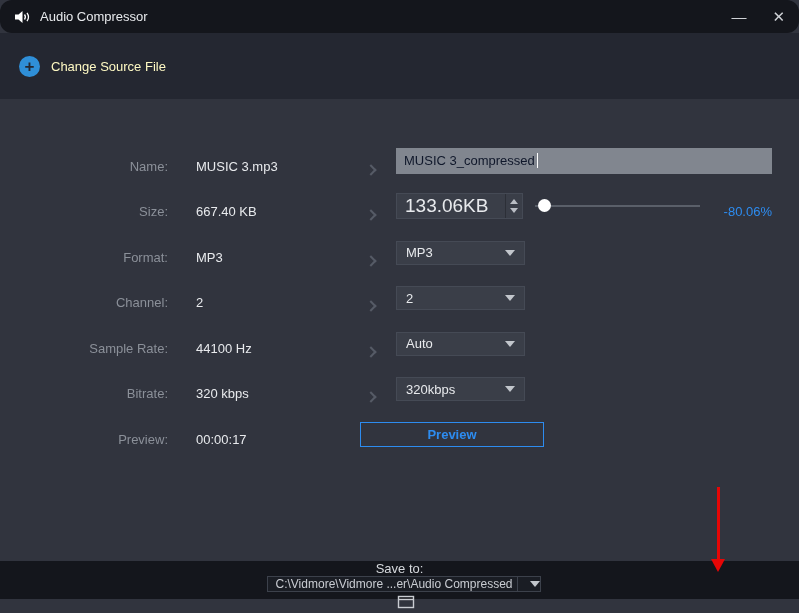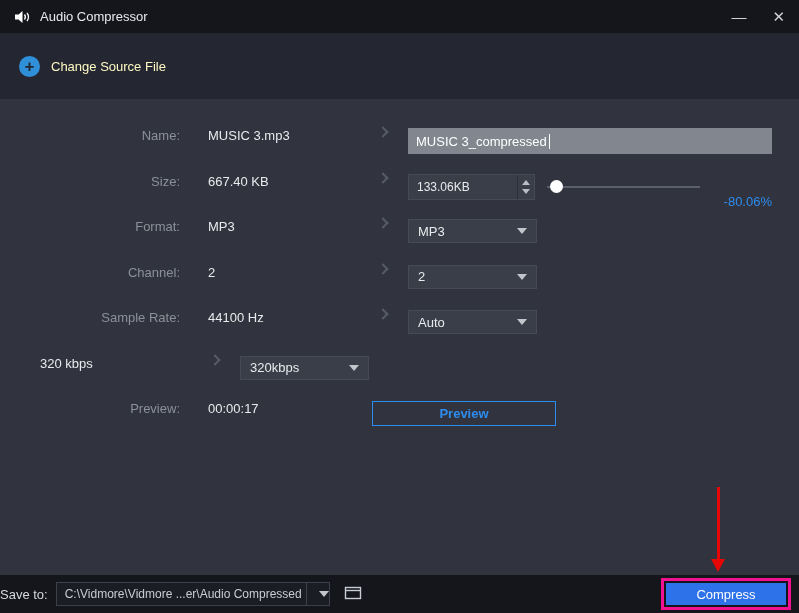--- a/index.html
+++ b/index.html
@@ -6,60 +6,60 @@
   html,body { width:799px; height:613px; }
   body {
     font-family: "Liberation Sans", sans-serif;
     background:#31343e;
     position:relative;
     overflow:hidden;
   }
   
   .titlebar {
     height:33px; background:#14161c;
-    display:flex; align-items:center; padding:0 14px;
+    display:flex; align-items:center; padding:0 14px;border-radius:12px;
   }
   .app-icon { display:flex; align-items:center; margin-right:9px; }
   .titlebar-title { color:#e8eaed; font-size:13px; }
   .win-controls { margin-left:auto; display:flex; align-items:center; gap:26px; }
   .win-btn { color:#cfd2d6; font-size:15px; line-height:1; cursor:pointer; }
   
   .header {
     height:66px; background:#242731;
     display:flex; align-items:center; padding:0 19px;
   }
   .plus-circle {
     width:21px; height:21px; border-radius:50%;
     background:#2f8fd8; color:#242731;
     display:flex; align-items:center; justify-content:center;
     font-size:17px; font-weight:bold; line-height:1;
   }
   .change-source { display:flex; align-items:center; cursor:pointer; }
   .change-source-label { color:#fef9c3; font-size:13px; margin-left:11px; }
   
   .main { height:476px; padding:29px 27px 0 0; }
-  .row { display:flex; align-items:flex-start; height:45.5px; padding-left:12px; }
+  .row { display:flex; align-items:flex-end; height:45.5px; padding-left:0; }
   .row-label { width:168px; text-align:right; color:#8b9099; font-size:13px; }
   .row-value { margin-left:28px; width:150px; color:#e8eaed; font-size:13px; white-space:nowrap; }
   .chev-col { width:50px; display:flex; align-items:center; justify-content:center; }
   .chev {
     width:8px; height:8px;
     border-top:2px solid #565b66; border-right:2px solid #565b66;
     transform:rotate(45deg);
   }
   .text-field {
     flex:1; height:26px; background:#81868f;
     display:flex; align-items:center; padding:0 8px;
-    color:#ffffff; font-size:13px;
+    color:#0f172a; font-size:13px;
   }
   .caret-bar { width:1px; height:15px; background:#ffffff; margin-left:2px; }
   .spin-field {
     width:127px; height:26px; background:#3a3e48; border:1px solid #454a55;
     display:flex; align-items:center; padding-left:8px;
-    color:#e8eaed; font-size:12px;
+    color:#e8eaed; font-size:19px;
   }
   .spin-arrows {
     margin-left:auto; width:17px; height:100%;
     border-left:1px solid #2c2f37;
     display:flex; flex-direction:column; align-items:center; justify-content:center; gap:4px;
     cursor:pointer;
   }
   .tri-up { width:0; height:0; border-left:4px solid transparent; border-right:4px solid transparent; border-bottom:5px solid #b9bdc4; }
   .tri-down { width:0; height:0; border-left:4px solid transparent; border-right:4px solid transparent; border-top:5px solid #b9bdc4; }
   .select-box {
@@ -74,22 +74,22 @@
   .percent { width:58px; text-align:right; color:#2d8cf0; font-size:13px;margin-top:20px; }
   .preview-btn {
     width:184px; height:25px; margin-left:14px;
     background:transparent; border:1px solid #2d8cf0;
     color:#2d8cf0; font-size:13px; cursor:pointer;
     font-family:"Liberation Sans", sans-serif;
     font-weight:bold;
   }
   
   .footer {
-    position:absolute; left:0; bottom:0; width:799px; height:38px;
-    background:#14161c; display:flex; align-items:center; padding:0 0;
+    position:absolute; left:0; bottom:14px; width:799px; height:38px;
+    background:#14161c; display:flex; align-items:center; padding:0 18px;flex-direction:column;
   }
   .save-label { color:#d6d9dd; font-size:13px; }
   .path-field {
     margin-left:8px; width:274px; height:24px;
     border:1px solid #3c414b; background:#1a1d24;
     display:flex; align-items:center; cursor:pointer;
   }
   .path-text { flex:1; padding:0 8px; color:#c9ccd2; font-size:12px; white-space:nowrap; overflow:hidden; }
   .path-caret-seg { width:23px; height:100%; border-left:1px solid #3c414b; display:flex; align-items:center; justify-content:center; }
   .browse-btn { margin-left:12px; display:flex; align-items:center; cursor:pointer; background:none; border:none; padding:0; }
@@ -194,20 +194,21 @@
     <span class="chev-col">
         <span class="chev"></span>
       </span>
     <div class="select-box">
       <span>Auto</span>
       <span class="select-caret"></span>
     </div>
   </div>
 
   <div class="row">
+    <span class="row-label">Bitrate:</span>
     <span class="row-value">320 kbps</span>
     <span class="chev-col">
         <span class="chev"></span>
       </span>
     <div class="select-box">
       <span>320kbps</span>
       <span class="select-caret"></span>
     </div>
   </div>
 

